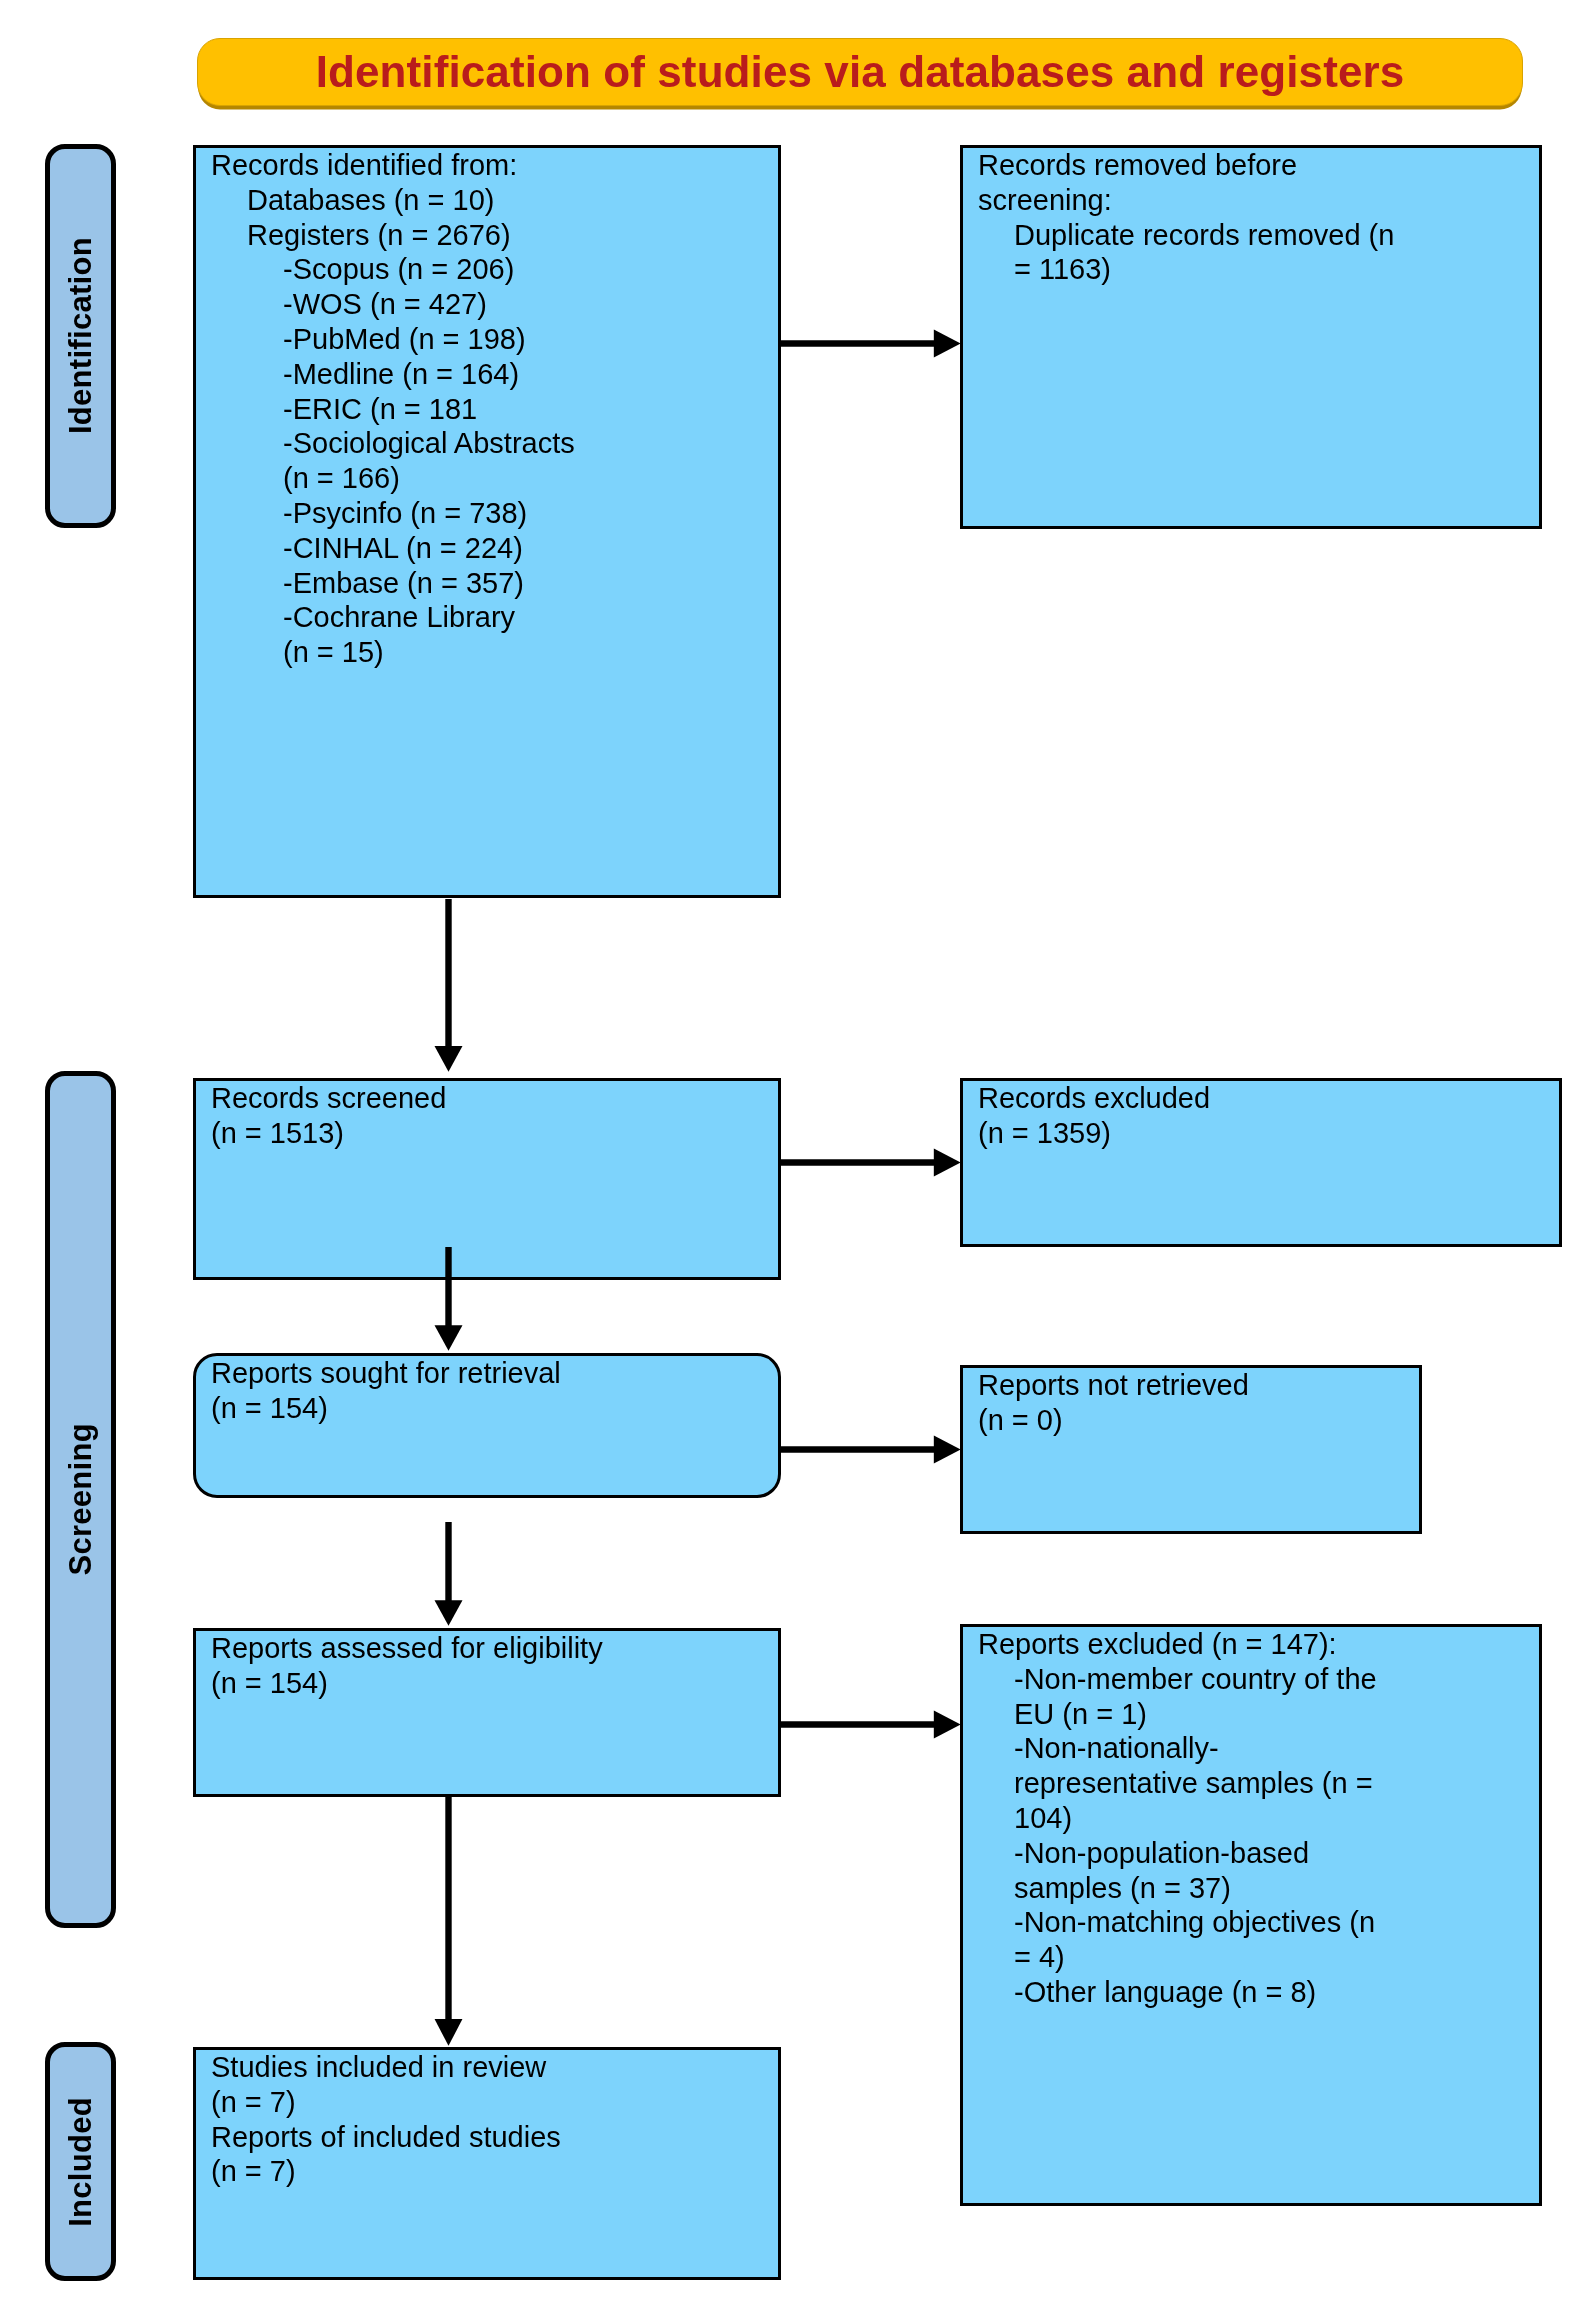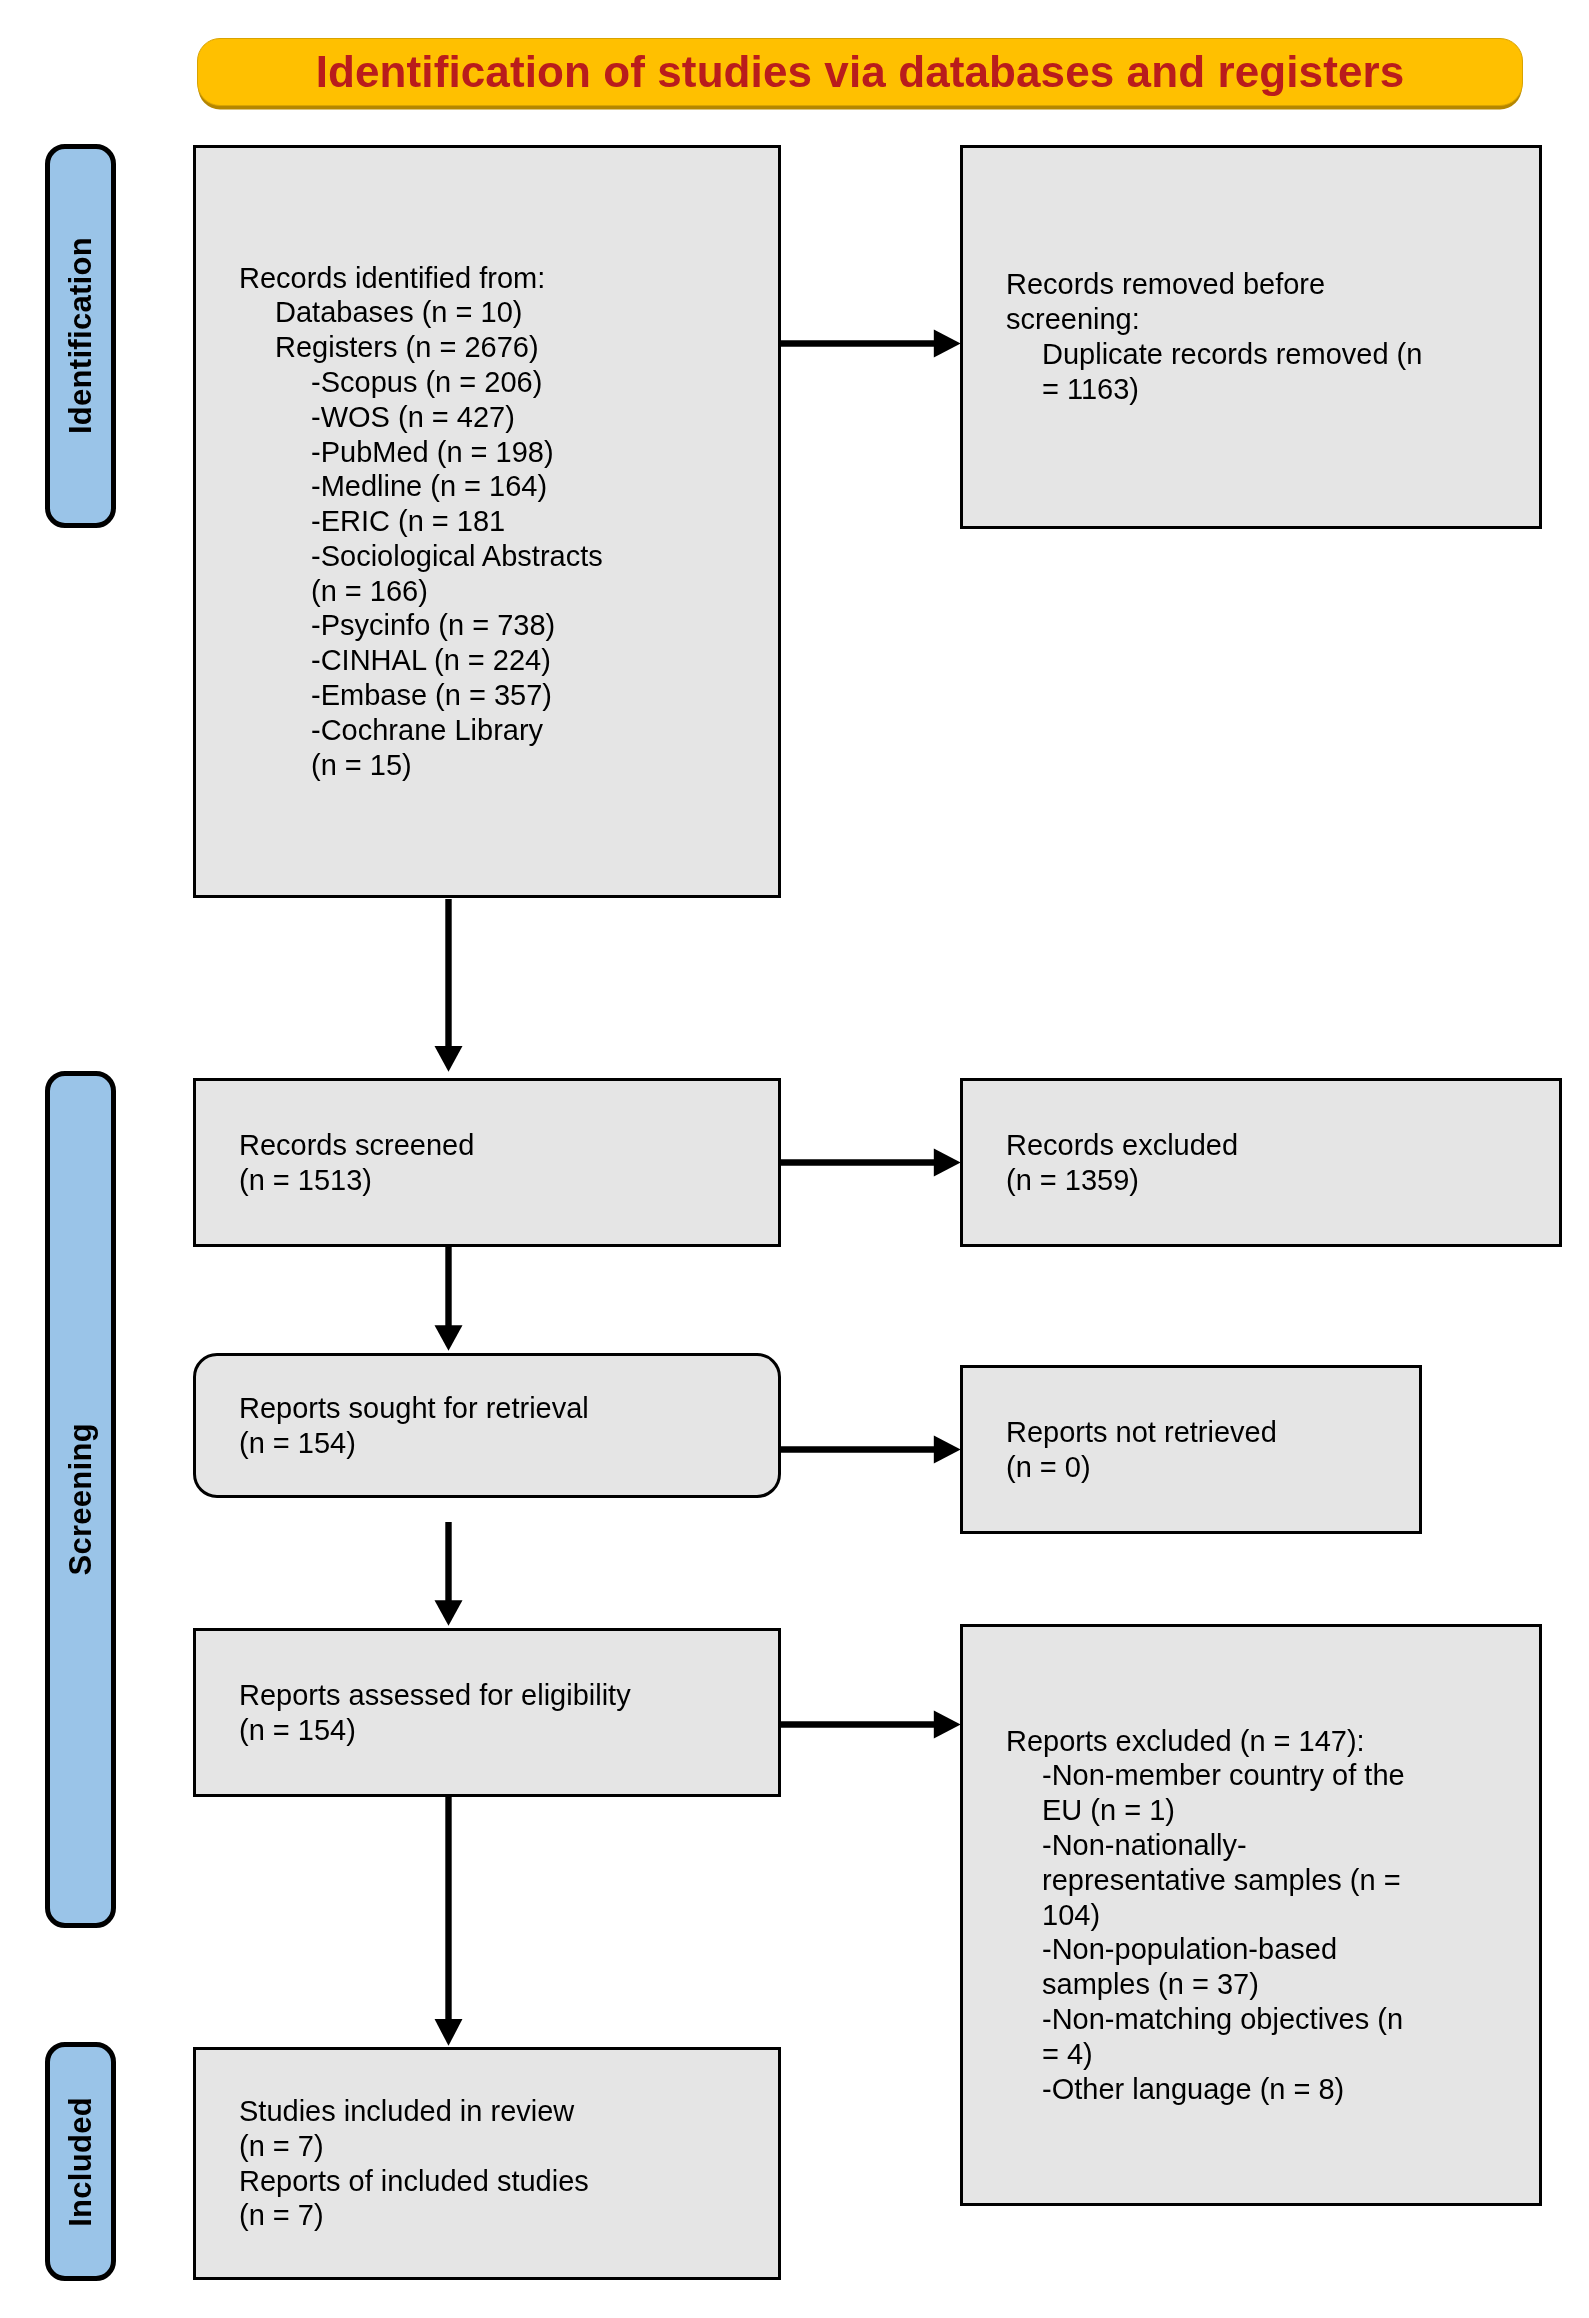--- a/index.html
+++ b/index.html
@@ -57,26 +57,24 @@
     font-size: 31px;
     font-weight: bold;
     color: #000000;
     white-space: nowrap;
     letter-spacing: 0.3px;
   }
 
   
   .flow-box {
     position: absolute;
-    background: #e5e5e5;
+    background: #7dd3fc;
     border: 3.5px solid #000000;
     box-sizing: border-box;
     display: flex;
-    align-items: center;
-    padding-left: 28px;
   }
   .flow-box .box-body {
     padding: 0 15px;
     width: 100%;
     box-sizing: border-box;
   }
   .line {
     font-size: 29px;
     line-height: 1.20;
     color: #000000;
@@ -148,21 +146,21 @@
     </svg>
   </div>
 
   <div class="conn" style="left:431px; top:899px; width:35px; height:175px;">
     <svg width="35" height="175" viewBox="0 0 60 300">
       <line x1="30" y1="0" x2="30" y2="258" stroke="#000" stroke-width="11"></line>
       <polygon points="30,296 6,252 54,252" fill="#000"></polygon>
     </svg>
   </div>
 
-  <div class="flow-box" style="left:193px; top:1078px; width:588px; height:169px;">
+  <div class="flow-box" style="left:193px; top:1078px; width:588px; height:202px;">
     <div class="box-body">
       <div class="line">Records screened</div>
       <div class="line">(n = 1513)</div>
     </div>
   </div>
 
   <div class="flow-box" style="left:960px; top:1078px; width:602px; height:169px;">
     <div class="box-body">
       <div class="line">Records excluded</div>
       <div class="line">(n = 1359)</div>

